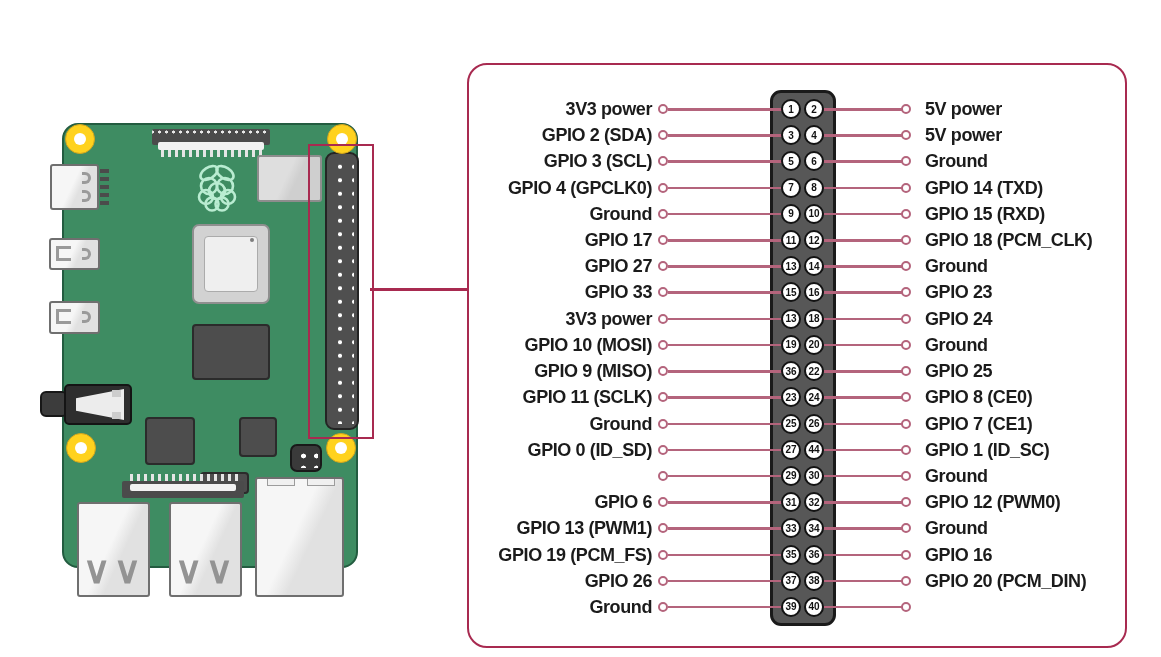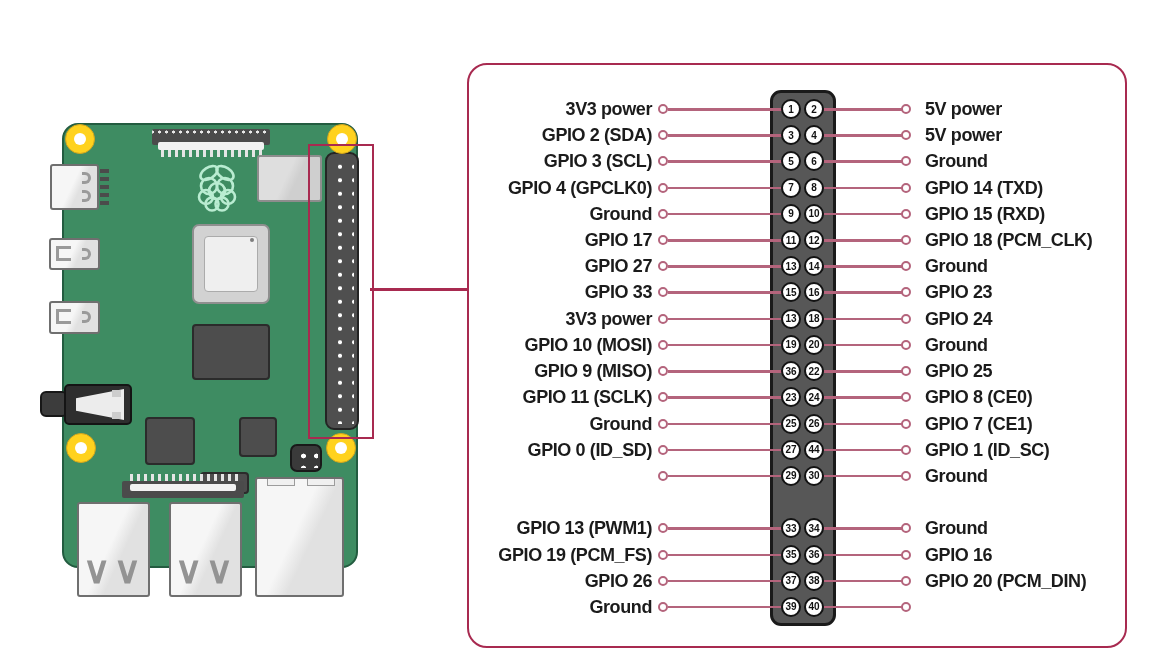--- a/index.html
+++ b/index.html
@@ -346,20 +346,30 @@
   <div class="row" style="top: 397.94px;">
     <div class="ring rl"></div>
     <div class="wire wl"></div>
     <div class="pin p1">29</div>
     <div class="pin p2">30</div>
     <div class="wire wr"></div>
     <div class="ring rr"></div>
     <div class="lbl r">Ground</div>
   </div>
 
+  <div class="row" style="top: 424.15px;">
+    <div class="lbl l">GPIO 6</div>
+    <div class="ring rl"></div>
+    <div class="wire wl"></div>
+    <div class="pin p1">31</div>
+    <div class="pin p2">32</div>
+    <div class="wire wr"></div>
+    <div class="ring rr"></div>
+    <div class="lbl r">GPIO 12 (PWM0)</div>
+  </div>
 
   <div class="row" style="top: 450.36px;">
     <div class="lbl l">GPIO 13 (PWM1)</div>
     <div class="ring rl"></div>
     <div class="wire wl"></div>
     <div class="pin p1">33</div>
     <div class="pin p2">34</div>
     <div class="wire wr"></div>
     <div class="ring rr"></div>
     <div class="lbl r">Ground</div>

